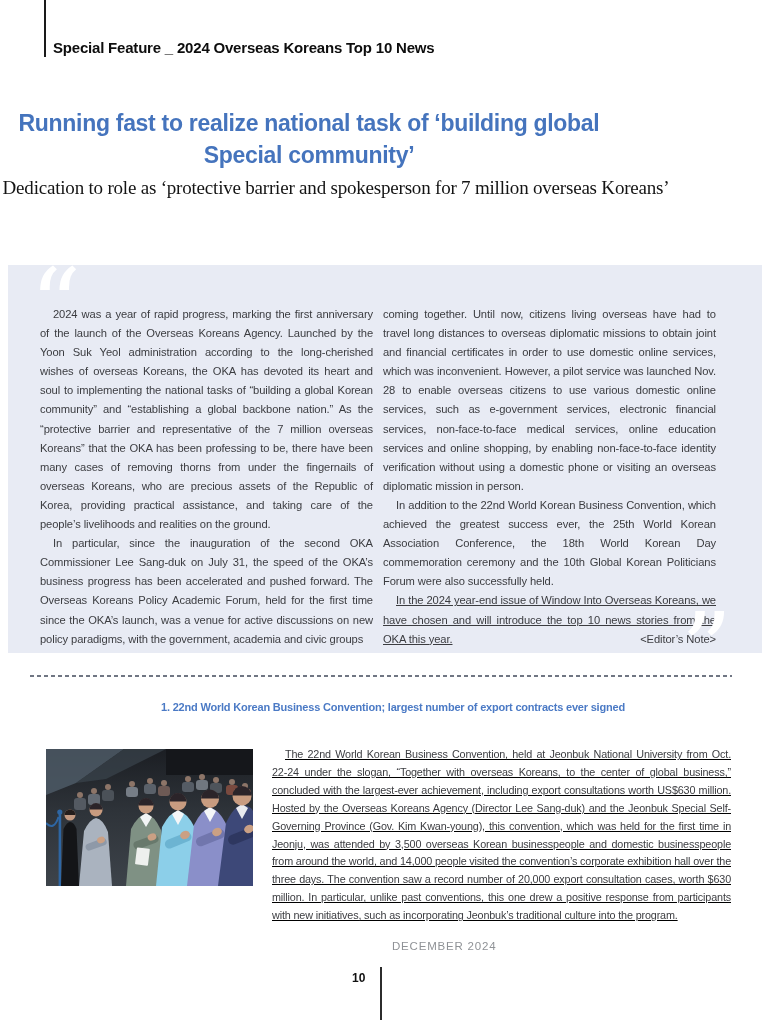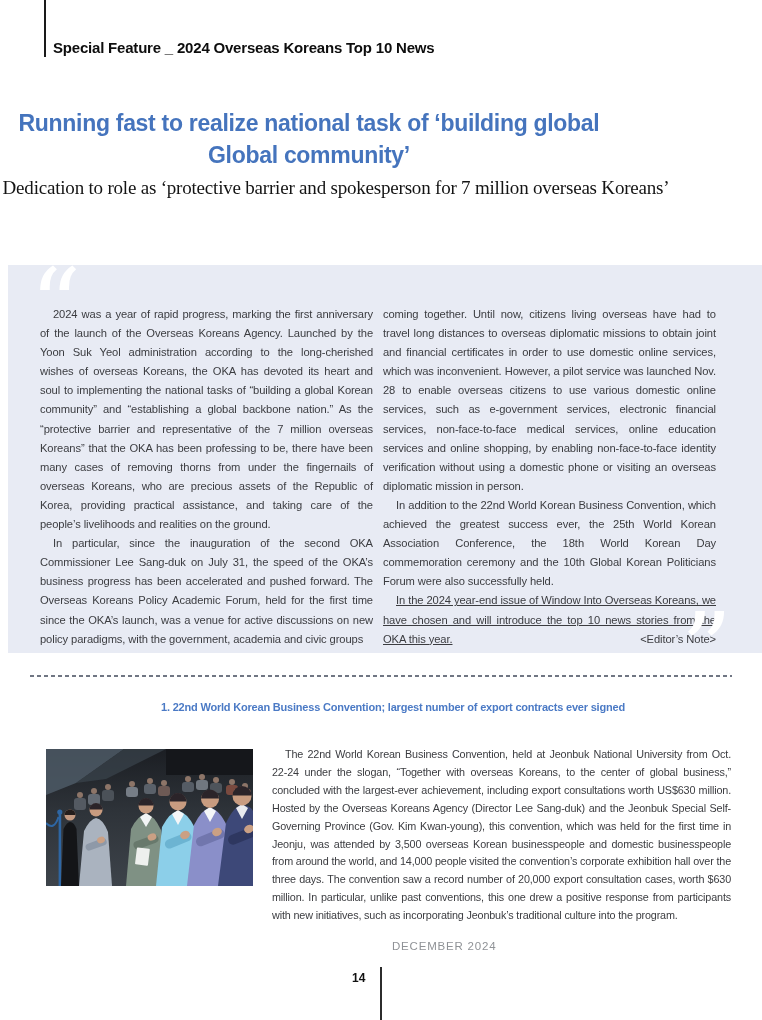--- a/index.html
+++ b/index.html
@@ -35,39 +35,39 @@
   .editors-note{position:absolute;right:0;bottom:0;text-indent:0;}
   
   .dash-line{position:absolute;left:30px;top:675px;width:702px;height:2px;
     background:repeating-linear-gradient(90deg,#70768333 0 0px,#707683 0 4px,transparent 4px 7px);}
   
   .sec-heading{position:absolute;left:12px;top:701px;width:762px;text-align:center;
     font-size:11px;font-weight:bold;color:#4b7ac5;letter-spacing:-0.2px;white-space:nowrap;}
   
   .photo-wrap{position:absolute;left:46px;top:749px;width:207px;height:137px;}
   .photo-wrap svg{display:block;}
-  .sec-body{position:absolute;left:272px;top:746px;width:459px;}
+  .sec-body{position:absolute;left:272px;top:746px;width:459px;text-decoration:underline;}
   .sec-body p{margin:0;font-size:10.8px;line-height:17.9px;letter-spacing:-0.15px;color:#3b3c40;
     text-align:justify;text-indent:13px;}
   
   .page-num{position:absolute;left:352px;top:971px;font-size:12px;font-weight:bold;color:#111;}
   .footer-divider{position:absolute;left:380px;top:967px;width:2px;height:53px;background:#2c2c2c;}
   .issue{position:absolute;left:392px;top:940px;font-size:11.5px;color:#8f9296;letter-spacing:0.8px;white-space:nowrap;}
 </style>
 </head>
 <body>
 
 <div class="page">
 
   <div class="head-rule"></div>
   <div class="head-label">Special Feature _ 2024 Overseas Koreans Top 10 News</div>
 
   <div class="title">
     <div>Running fast to realize national task of ‘building global</div>
-    <div>Global community’</div>
+    <div>Special community’</div>
   </div>
   <div class="subtitle">Dedication to role as ‘protective barrier and spokesperson for 7 million overseas Koreans’</div>
 
   <div class="quote-box">
     <span class="open-quote">“</span>
     <div class="qcols">
       <div class="qcol">
         <p>2024 was a year of rapid progress, marking the first anniversary of the launch of the Overseas Koreans Agency. Launched by the Yoon Suk Yeol administration according to the long-cherished wishes of overseas Koreans, the OKA has devoted its heart and soul to implementing the national tasks of “building a global Korean community” and “establishing a global backbone nation.” As the “protective barrier and representative of the 7 million overseas Koreans” that the OKA has been professing to be, there have been many cases of removing thorns from under the fingernails of overseas Koreans, who are precious assets of the Republic of Korea, providing practical assistance, and taking care of the people’s livelihoods and realities on the ground.</p>
         <p>In particular, since the inauguration of the second OKA Commissioner Lee Sang-duk on July 31, the speed of the OKA’s business progress has been accelerated and pushed forward. The Overseas Koreans Policy Academic Forum, held for the first time since the OKA’s launch, was a venue for active discussions on new policy paradigms, with the government, academia and civic groups</p>
       </div>
@@ -181,17 +181,17 @@
         <rect x="181" y="82" width="31" height="10" rx="5" fill="#2e3760" transform="rotate(-22 196 86)"></rect>
         <ellipse cx="203" cy="80" rx="5" ry="4" fill="#caa084" transform="rotate(-22 203 80)"></ellipse>
       </g>
     </svg>
   </div>
 
   <div class="sec-body">
     <p>The 22nd World Korean Business Convention, held at Jeonbuk National University from Oct. 22-24 under the slogan, “Together with overseas Koreans, to the center of global business,” concluded with the largest-ever achievement, including export consultations worth US$630 million. Hosted by the Overseas Koreans Agency (Director Lee Sang-duk) and the Jeonbuk Special Self-Governing Province (Gov. Kim Kwan-young), this convention, which was held for the first time in Jeonju, was attended by 3,500 overseas Korean businesspeople and domestic businesspeople from around the world, and 14,000 people visited the convention’s corporate exhibition hall over the three days. The convention saw a record number of 20,000 export consultation cases, worth $630 million. In particular, unlike past conventions, this one drew a positive response from participants with new initiatives, such as incorporating Jeonbuk’s traditional culture into the program.</p>
   </div>
 
-  <div class="page-num">14</div>
+  <div class="page-num">10</div>
   <div class="footer-divider"></div>
   <div class="issue">DECEMBER 2024</div>
 
 </div>
 
 </body></html>

